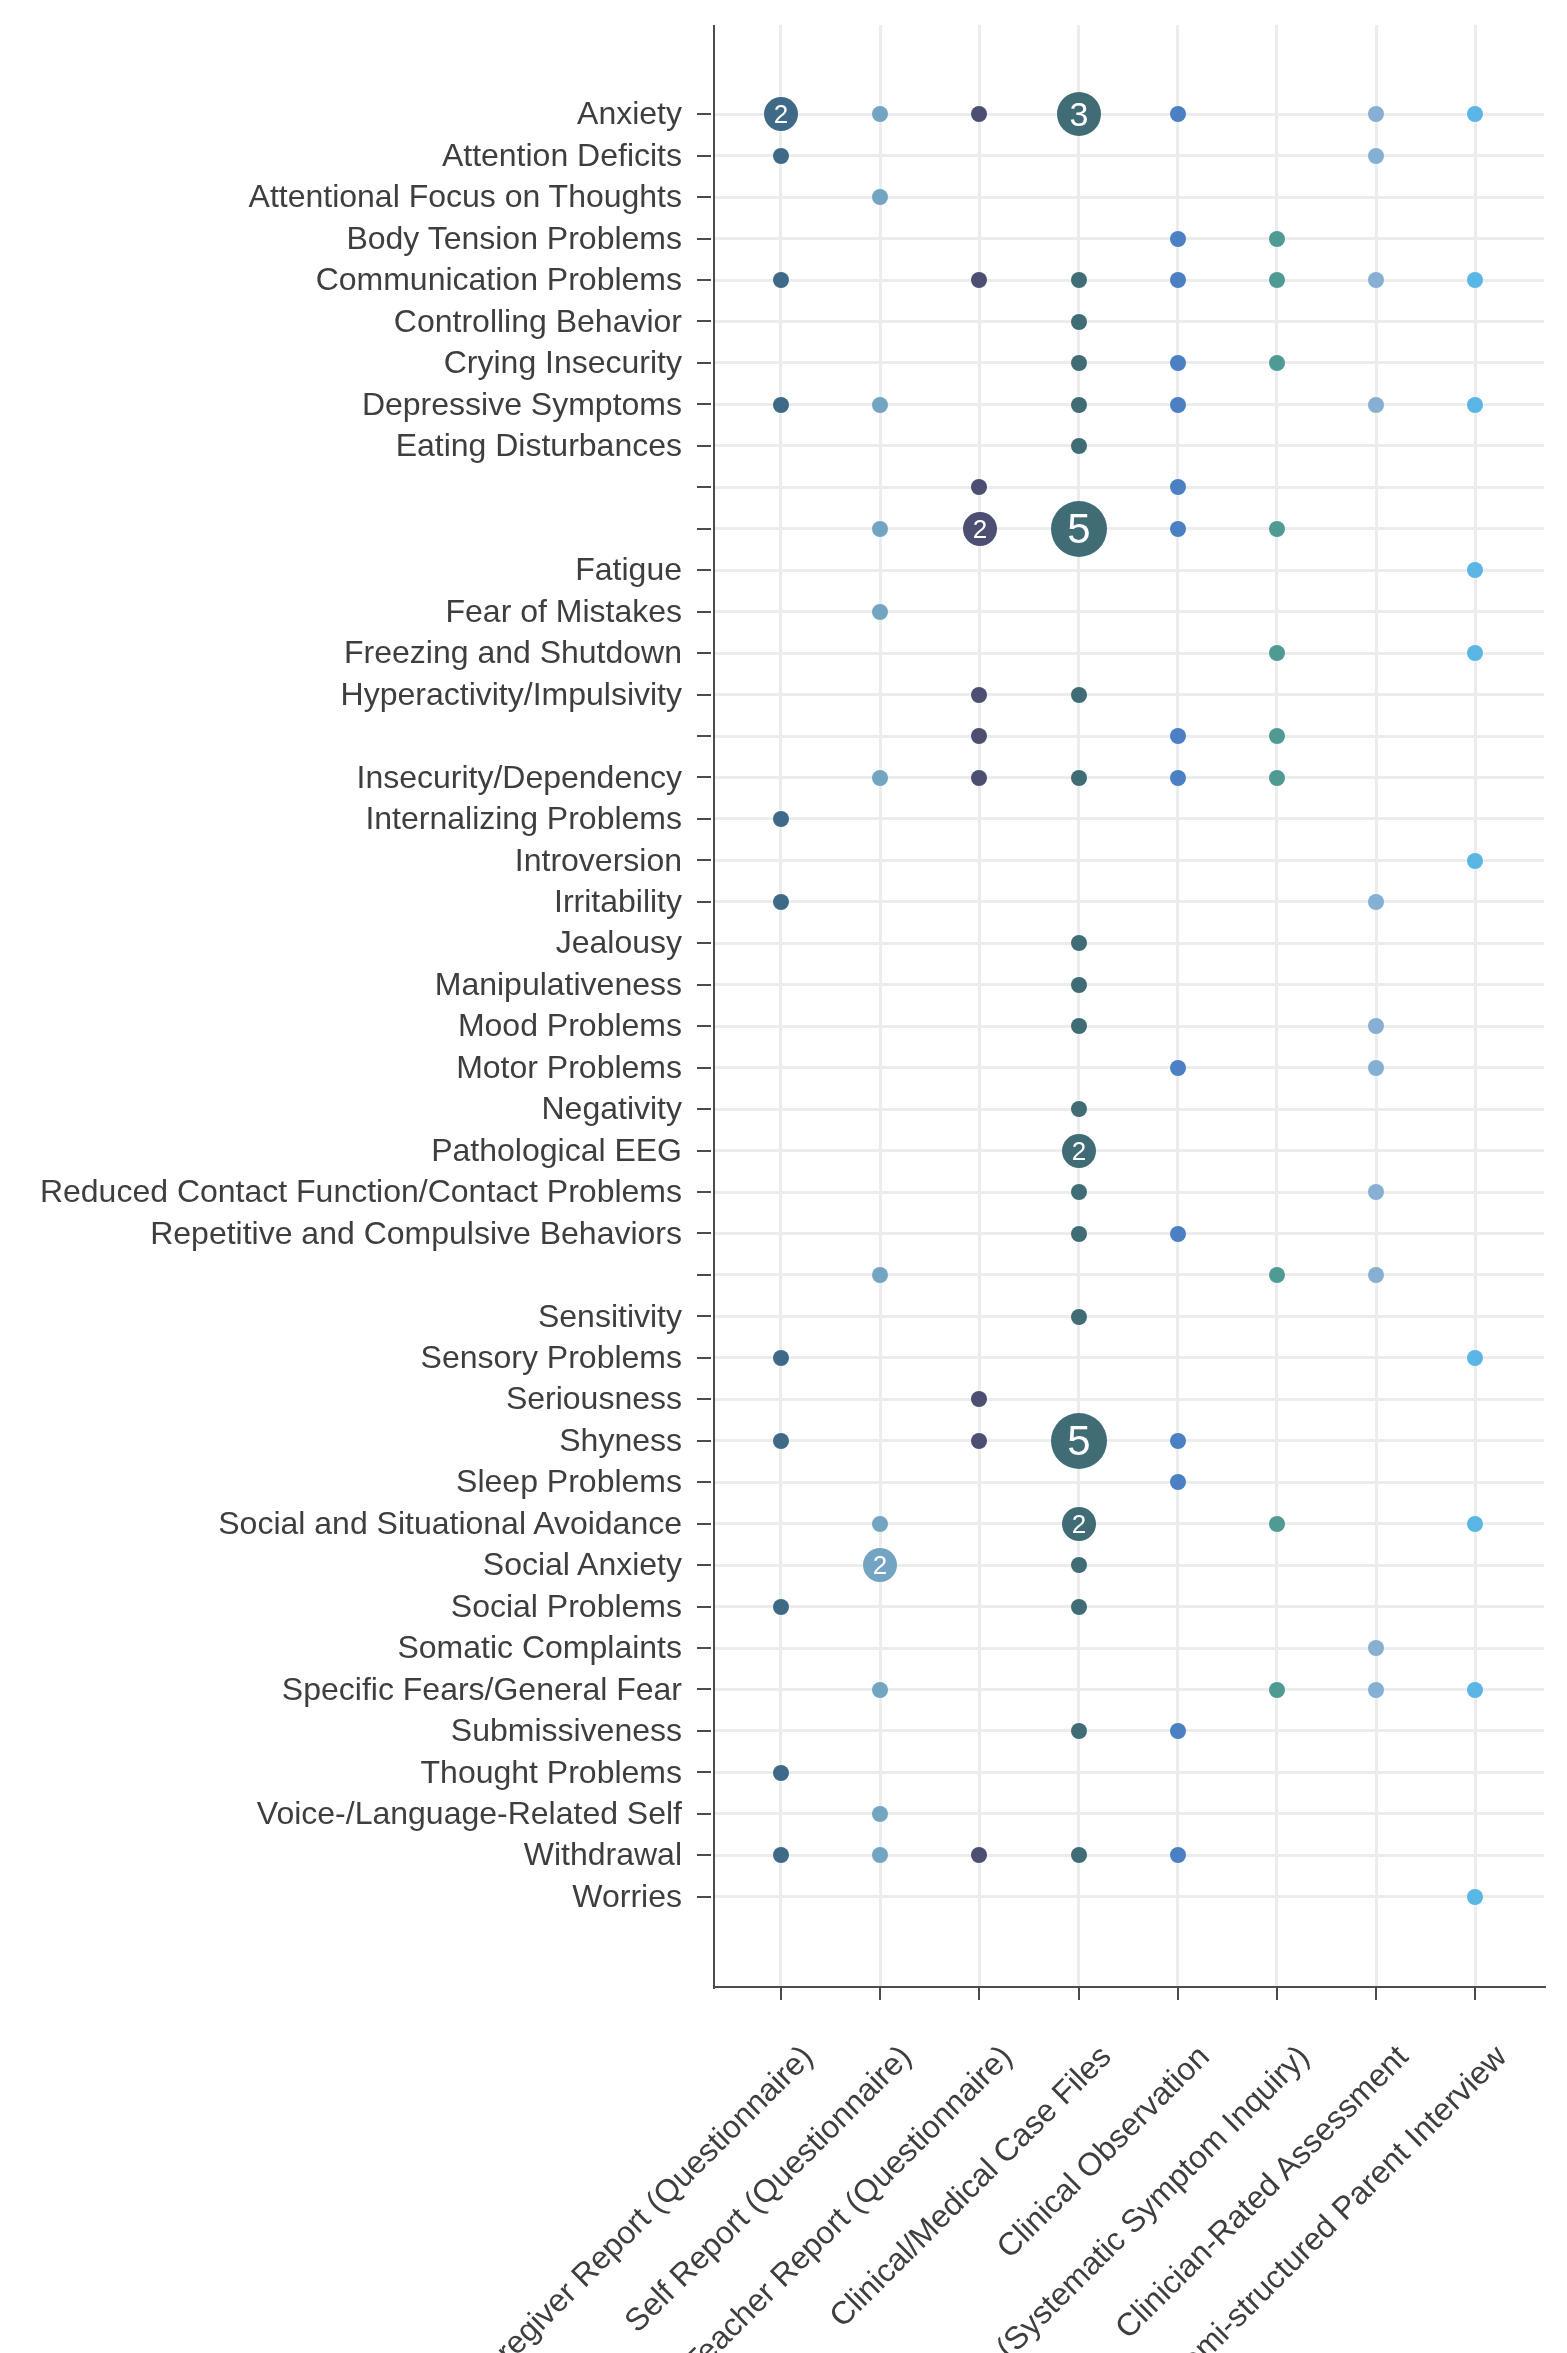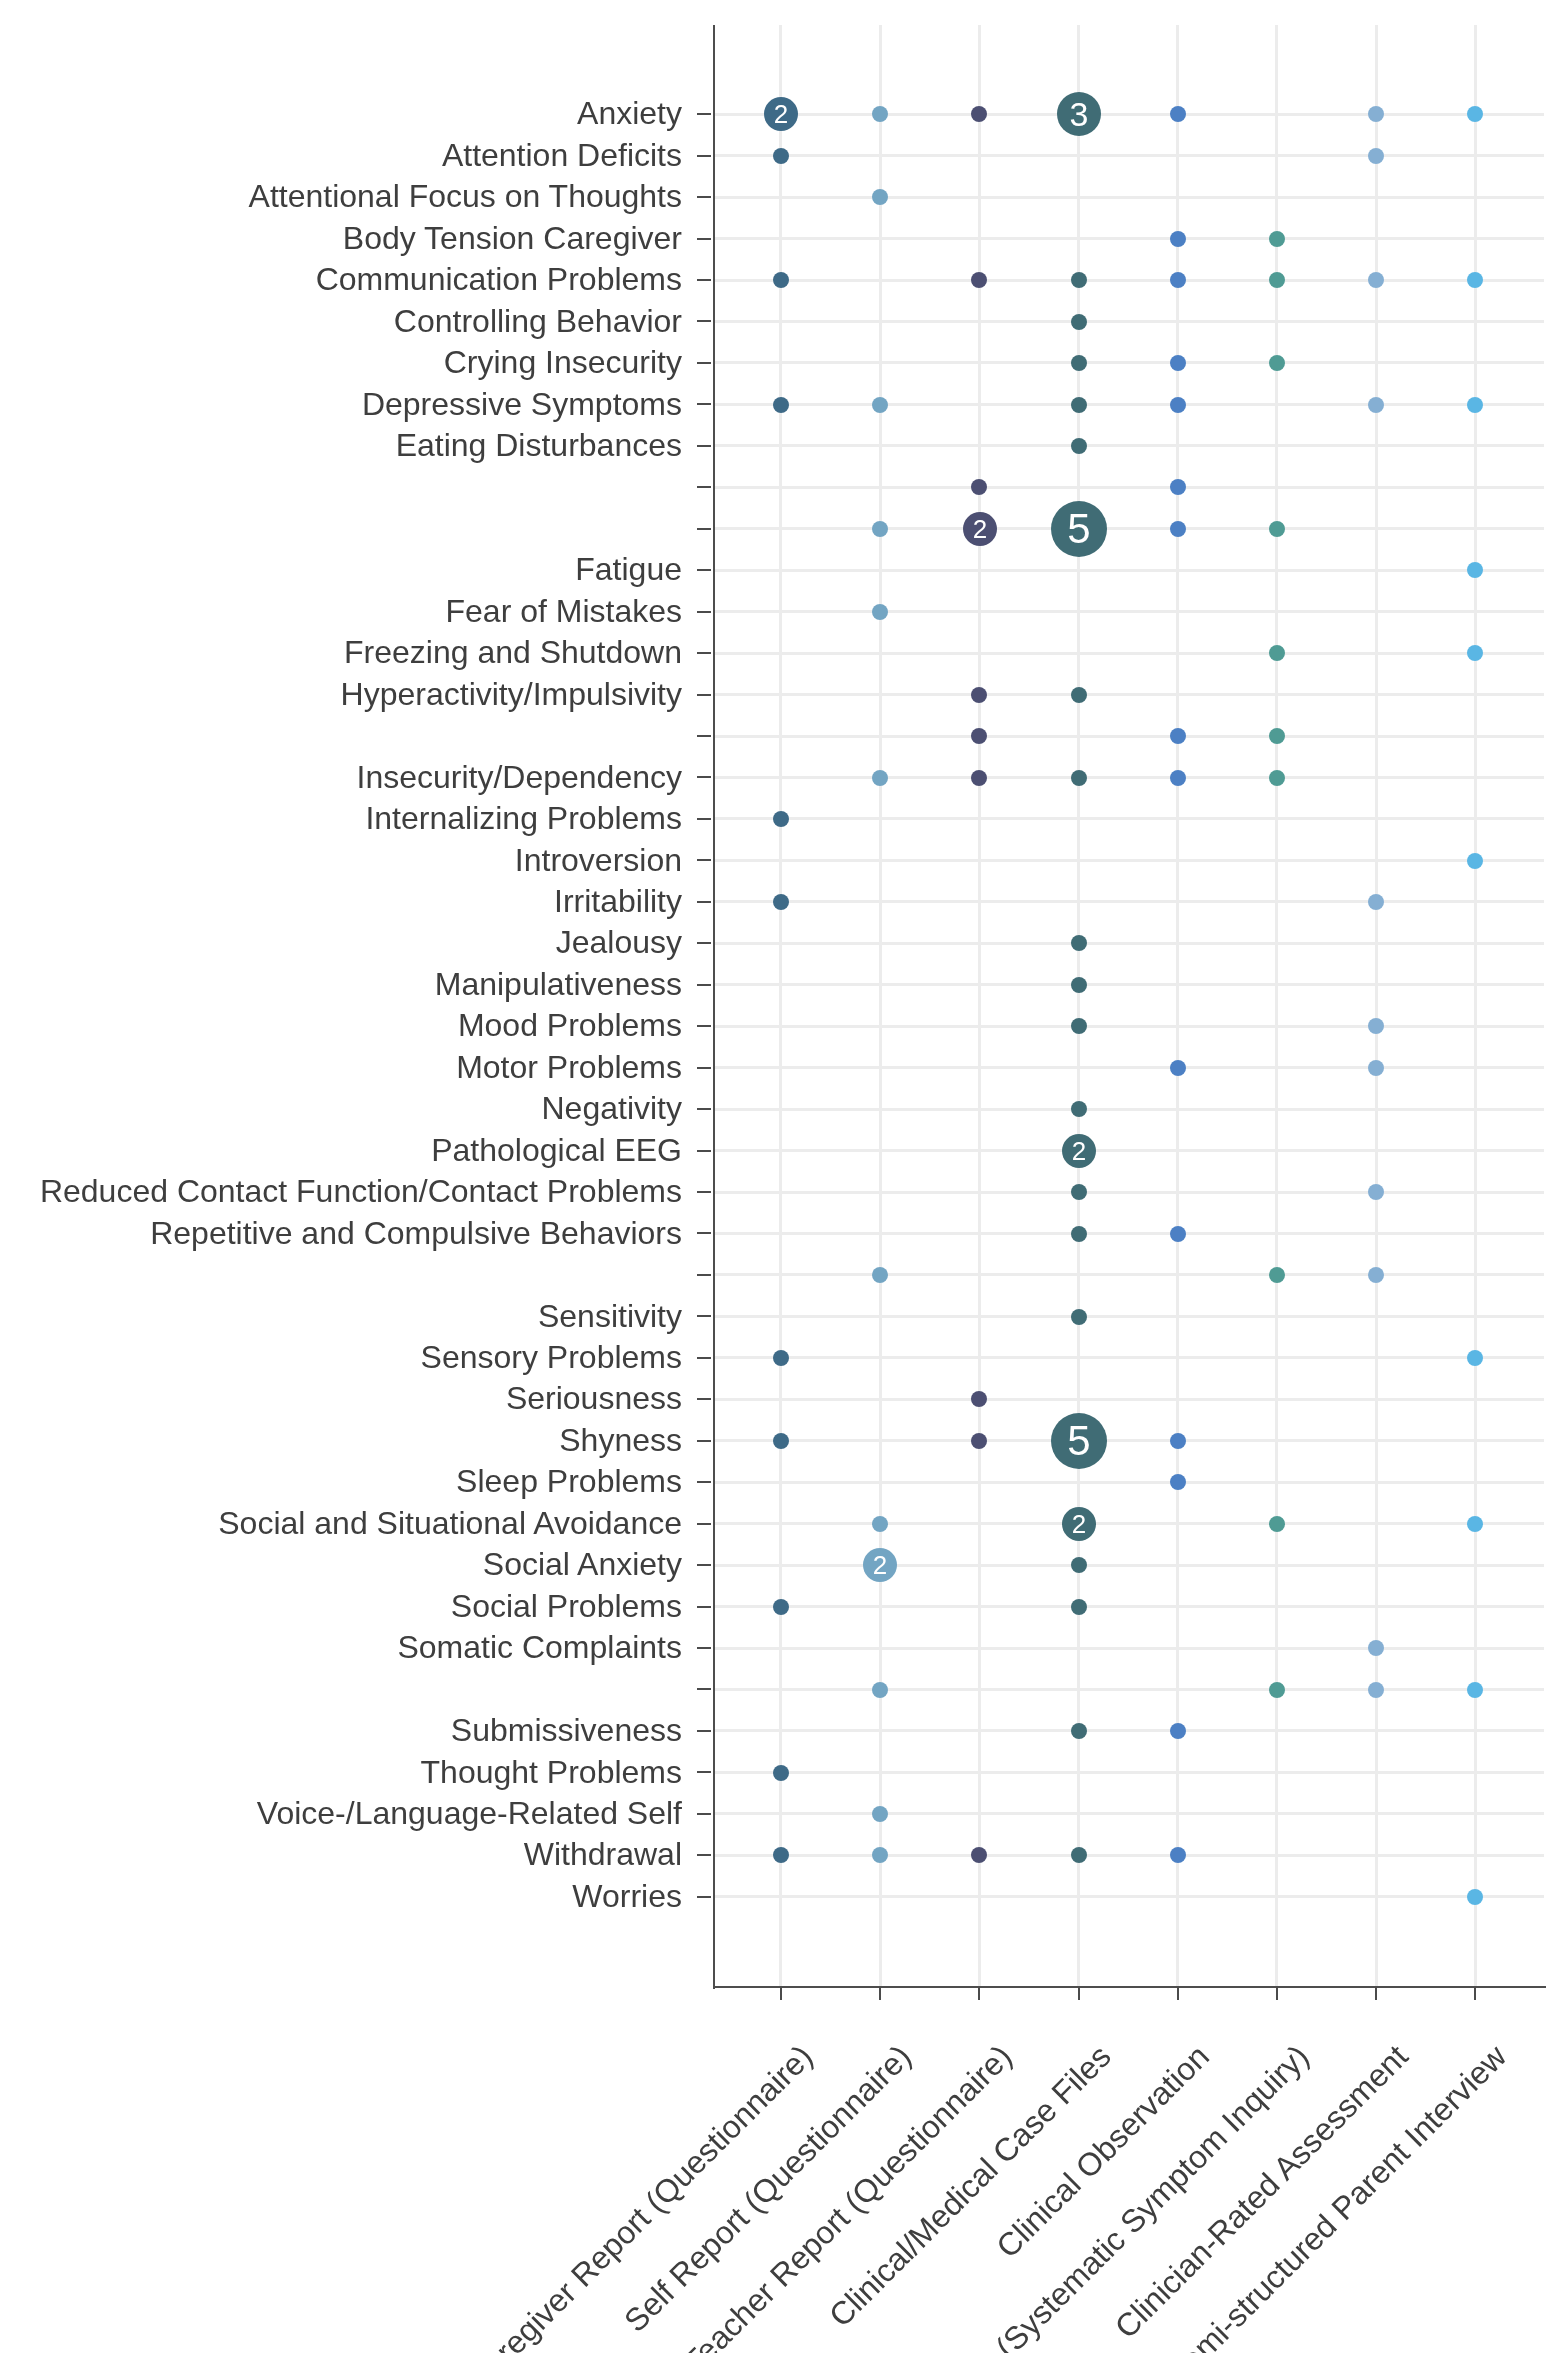--- a/index.html
+++ b/index.html
@@ -72,21 +72,21 @@
     <div class="hgrid" style="left: 714px; top: 1895px; width: 830px; height: 3.3px;"></div>
     <div class="axis" style="left: 713px; top: 25px; width: 2.4px; height: 1964px;"></div>
     <div class="axis" style="left: 713px; top: 1986px; width: 833px; height: 2.4px;"></div>
     <div class="tick" style="left: 697px; top: 113px; width: 14px; height: 2.4px;"></div>
     <div class="ylab" style="right: 885px; top: 114px;">Anxiety</div>
     <div class="tick" style="left: 697px; top: 155px; width: 14px; height: 2.4px;"></div>
     <div class="ylab" style="right: 885px; top: 156px;">Attention Deficits</div>
     <div class="tick" style="left: 697px; top: 196px; width: 14px; height: 2.4px;"></div>
     <div class="ylab" style="right: 885px; top: 197px;">Attentional Focus on Thoughts</div>
     <div class="tick" style="left: 697px; top: 238px; width: 14px; height: 2.4px;"></div>
-    <div class="ylab" style="right: 885px; top: 239px;">Body Tension Caregiver</div>
+    <div class="ylab" style="right: 885px; top: 239px;">Body Tension Problems</div>
     <div class="tick" style="left: 697px; top: 279px; width: 14px; height: 2.4px;"></div>
     <div class="ylab" style="right: 885px; top: 280px;">Communication Problems</div>
     <div class="tick" style="left: 697px; top: 320px; width: 14px; height: 2.4px;"></div>
     <div class="ylab" style="right: 885px; top: 322px;">Controlling Behavior</div>
     <div class="tick" style="left: 697px; top: 362px; width: 14px; height: 2.4px;"></div>
     <div class="ylab" style="right: 885px; top: 363px;">Crying Insecurity</div>
     <div class="tick" style="left: 697px; top: 403px; width: 14px; height: 2.4px;"></div>
     <div class="ylab" style="right: 885px; top: 405px;">Depressive Symptoms</div>
     <div class="tick" style="left: 697px; top: 445px; width: 14px; height: 2.4px;"></div>
     <div class="ylab" style="right: 885px; top: 446px;">Eating Disturbances</div>
@@ -138,20 +138,21 @@
     <div class="ylab" style="right: 885px; top: 1482px;">Sleep Problems</div>
     <div class="tick" style="left: 697px; top: 1523px; width: 14px; height: 2.4px;"></div>
     <div class="ylab" style="right: 885px; top: 1524px;">Social and Situational Avoidance</div>
     <div class="tick" style="left: 697px; top: 1564px; width: 14px; height: 2.4px;"></div>
     <div class="ylab" style="right: 885px; top: 1565px;">Social Anxiety</div>
     <div class="tick" style="left: 697px; top: 1606px; width: 14px; height: 2.4px;"></div>
     <div class="ylab" style="right: 885px; top: 1607px;">Social Problems</div>
     <div class="tick" style="left: 697px; top: 1647px; width: 14px; height: 2.4px;"></div>
     <div class="ylab" style="right: 885px; top: 1648px;">Somatic Complaints</div>
     <div class="tick" style="left: 697px; top: 1688px; width: 14px; height: 2.4px;"></div>
+    <div class="ylab" style="right: 885px; top: 1690px;">Specific Fears/General Fear</div>
     <div class="tick" style="left: 697px; top: 1730px; width: 14px; height: 2.4px;"></div>
     <div class="ylab" style="right: 885px; top: 1731px;">Submissiveness</div>
     <div class="tick" style="left: 697px; top: 1771px; width: 14px; height: 2.4px;"></div>
     <div class="ylab" style="right: 885px; top: 1773px;">Thought Problems</div>
     <div class="tick" style="left: 697px; top: 1813px; width: 14px; height: 2.4px;"></div>
     <div class="ylab" style="right: 885px; top: 1814px;">Voice-/Language-Related Self</div>
     <div class="tick" style="left: 697px; top: 1854px; width: 14px; height: 2.4px;"></div>
     <div class="ylab" style="right: 885px; top: 1855px;">Withdrawal</div>
     <div class="tick" style="left: 697px; top: 1896px; width: 14px; height: 2.4px;"></div>
     <div class="ylab" style="right: 885px; top: 1897px;">Worries</div>

